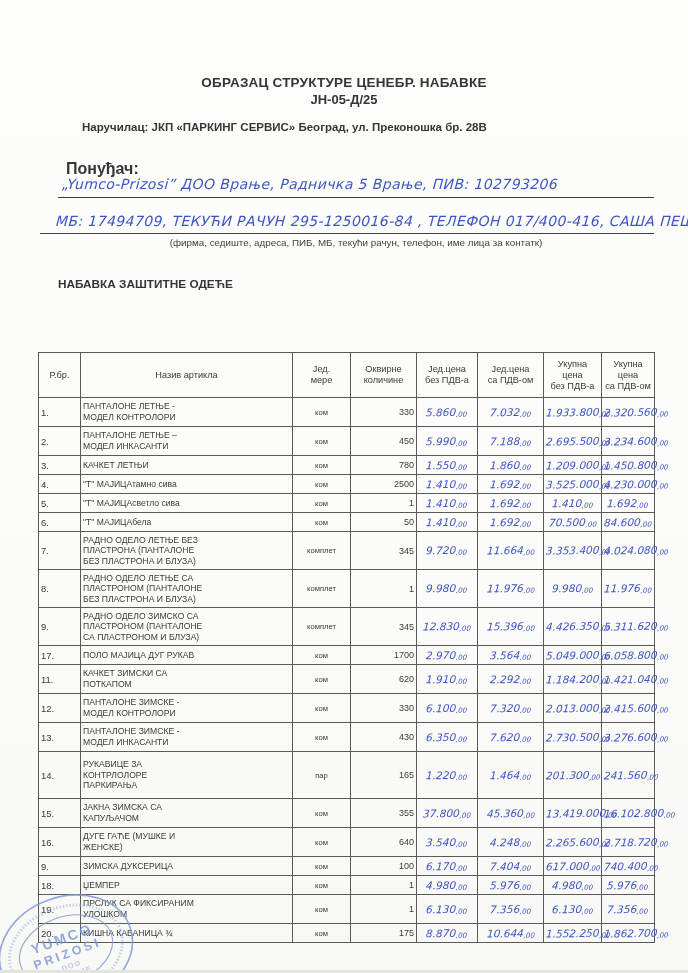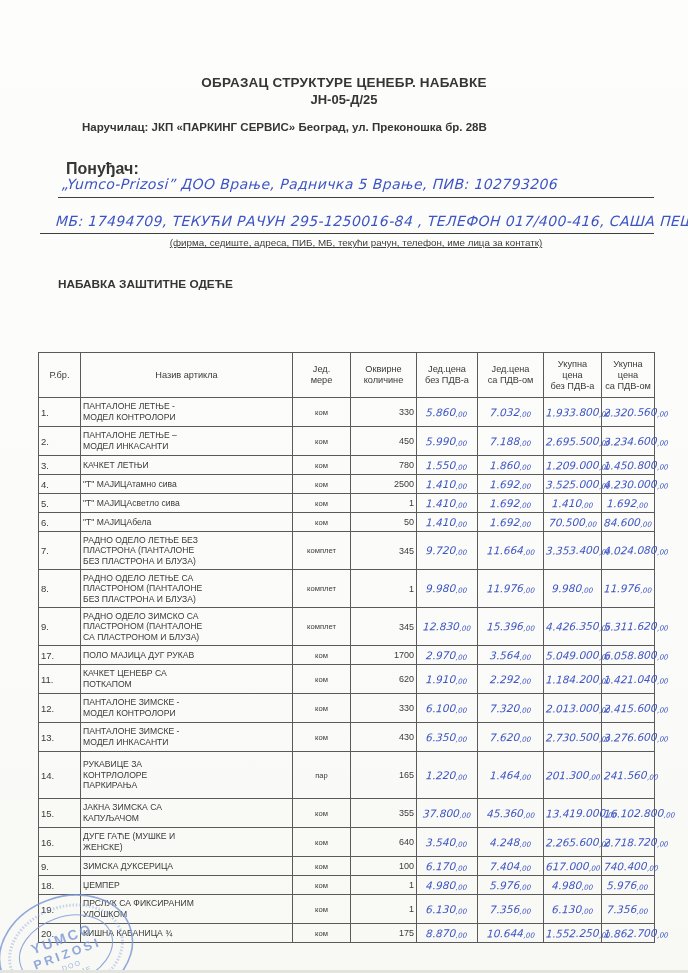--- a/index.html
+++ b/index.html
@@ -20,21 +20,21 @@
   .hand{
     font-family:"DejaVu Sans","Liberation Sans",sans-serif;
     font-style:italic;color:#3d55c4;
   }
   .hw-line{font-size:14px;letter-spacing:.4px;transform:skewX(-4deg);white-space:nowrap;}
   .hw1{left:62px;top:176px;width:592px;}
   .hw2{left:56px;top:213px;width:600px;}
   .rule{height:0;border-bottom:1.6px solid #3f3f3f;}
   .rule1{left:58px;top:197px;width:596px;}
   .rule2{left:40px;top:233px;width:614px;}
-  .hint{left:58px;top:237px;width:596px;text-align:center;font-size:9.8px;color:#3f3f3f;text-decoration:underline;}
+  .hint{left:58px;top:237px;width:596px;text-align:center;font-size:9.8px;color:#3f3f3f;}
 
   .section-title{left:58px;top:277px;font-size:11.8px;font-weight:bold;color:#353535;}
 
   table.items{
     position:absolute;left:38px;top:352px;width:616px;
     border-collapse:collapse;table-layout:fixed;
   }
   table.items th,table.items td{
     border:1px solid #5a5a5a;vertical-align:middle;
     padding:2px 2px;
@@ -204,21 +204,21 @@
         <td class="c-name">ПОЛО МАЈИЦА ДУГ РУКАВ</td>
         <td class="c-unit">ком</td>
         <td class="c-qty">1700</td>
         <td class="c-price"><span class="v">2.970<span class="dec">,00</span></span></td>
         <td class="c-price"><span class="v">3.564<span class="dec">,00</span></span></td>
         <td class="c-price"><span class="v">5.049.000<span class="dec">,00</span></span></td>
         <td class="c-price"><span class="v">6.058.800<span class="dec">,00</span></span></td>
       </tr>
       <tr class="r2">
         <td class="c-num">11.</td>
-        <td class="c-name">КАЧКЕТ ЦЕНЕБР СА
+        <td class="c-name">КАЧКЕТ ЗИМСКИ СА
 ПОТКАПОМ</td>
         <td class="c-unit">ком</td>
         <td class="c-qty">620</td>
         <td class="c-price"><span class="v">1.910<span class="dec">,00</span></span></td>
         <td class="c-price"><span class="v">2.292<span class="dec">,00</span></span></td>
         <td class="c-price"><span class="v">1.184.200<span class="dec">,00</span></span></td>
         <td class="c-price"><span class="v">1.421.040<span class="dec">,00</span></span></td>
       </tr>
       <tr class="r2">
         <td class="c-num">12.</td>

